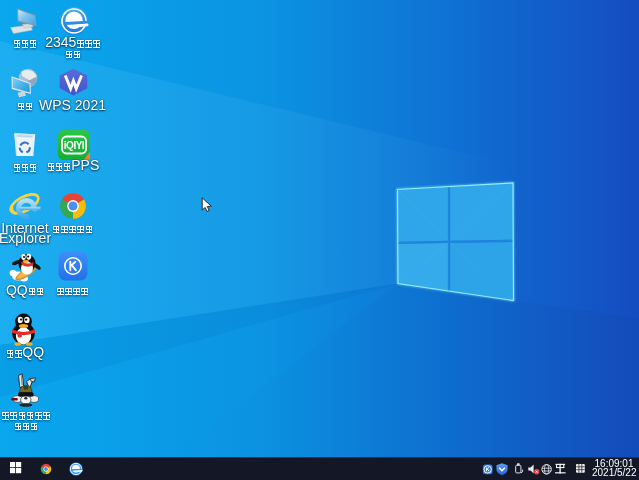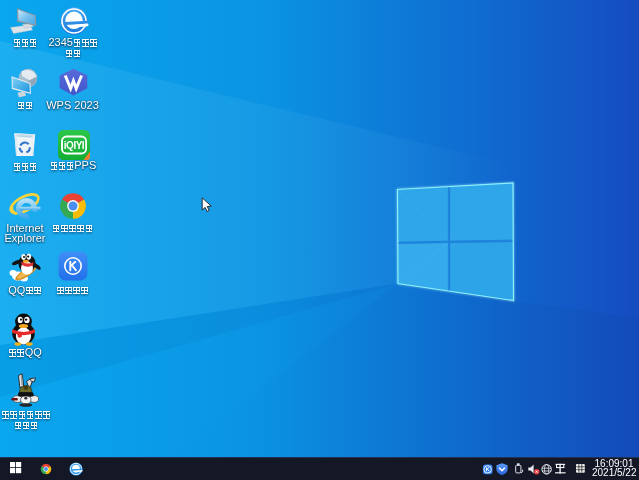--- a/index.html
+++ b/index.html
@@ -1,18 +1,18 @@
 <!DOCTYPE html>
 <html><head><meta charset="utf-8">
 <style>
 html,body{margin:0;padding:0}
 body{width:639px;height:480px;overflow:hidden;position:relative;font-family:"Liberation Sans",sans-serif;background:#0ca2e8}
 #wall{position:absolute;left:0;top:0}
 .it{position:absolute}
-.lbl{position:absolute;width:96px;text-align:center;color:#fff;font-size:11px;line-height:10.5px;text-shadow:0 1px 2px rgba(0,20,40,.85),0 0 2px rgba(0,20,40,.5);letter-spacing:0}
+.lbl{position:absolute;width:96px;text-align:center;color:#fff;font-size:14px;line-height:10.5px;text-shadow:0 1px 2px rgba(0,20,40,.85),0 0 2px rgba(0,20,40,.5);letter-spacing:0}
 .g{display:inline-block;width:6.6px;height:7.4px;margin:0 .8px;vertical-align:-7%;
 background:linear-gradient(#fff,#fff) 0 0/100% 1.1px no-repeat,
 linear-gradient(#fff,#fff) 0 3.1px/100% 1px no-repeat,
 linear-gradient(#fff,#fff) 0 100%/100% 1.1px no-repeat,
 linear-gradient(#fff,#fff) 3px 0/1.1px 100% no-repeat,
 linear-gradient(rgba(255,255,255,.85),rgba(255,255,255,.85)) 0 0/1px 4px no-repeat,
 linear-gradient(rgba(255,255,255,.85),rgba(255,255,255,.85)) 100% 1.5px/1px 4px no-repeat;
 filter:drop-shadow(0 1px 1px rgba(0,20,40,.7))}
 #bar{position:absolute;left:0;top:457px;width:639px;height:23px;background:#131726;border-top:1px solid #223055;box-sizing:border-box}
 #clock{position:absolute;top:458.5px;right:3px;width:44px;color:#fff;font-size:10px;line-height:9.5px;text-align:center}
@@ -211,21 +211,21 @@
 <ellipse cx="16.8" cy="27.8" rx="5.2" ry="4.4" fill="#f4f6f8" stroke="#333" stroke-width="0.7"></ellipse>
 <rect x="9" y="20.3" width="15.6" height="4.2" rx="1.6" fill="#101010"></rect>
 <rect x="2.3" y="26" width="6.5" height="2.4" rx="1" fill="#6e0e0e"></rect>
 <ellipse cx="16.8" cy="33" rx="6.5" ry="1.8" fill="#23262a"></ellipse>
 <ellipse cx="16.8" cy="26.2" rx="1.6" ry="1.2" fill="#2a2d30"></ellipse>
 </svg>
 
 <div class="lbl" style="left:-23px;top:37px"><span class="g"></span><span class="g"></span><span class="g"></span></div>
 <div class="lbl" style="left:25px;top:37px">2345<span class="g"></span><span class="g"></span><span class="g"></span><br><span class="g"></span><span class="g"></span></div>
 <div class="lbl" style="left:-23px;top:99.5px"><span class="g"></span><span class="g"></span></div>
-<div class="lbl" style="left:24.5px;top:99.5px">WPS 2023</div>
+<div class="lbl" style="left:24.5px;top:99.5px">WPS 2021</div>
 <div class="lbl" style="left:-23px;top:161px"><span class="g"></span><span class="g"></span><span class="g"></span></div>
 <div class="lbl" style="left:25px;top:160px"><span class="g"></span><span class="g"></span><span class="g"></span>PPS</div>
 <div class="lbl" style="left:-23px;top:222.5px">Internet<br>Explorer</div>
 <div class="lbl" style="left:24.5px;top:222.5px"><span class="g"></span><span class="g"></span><span class="g"></span><span class="g"></span><span class="g"></span></div>
 <div class="lbl" style="left:-23px;top:284.5px">QQ<span class="g"></span><span class="g"></span></div>
 <div class="lbl" style="left:24.5px;top:284.5px"><span class="g"></span><span class="g"></span><span class="g"></span><span class="g"></span></div>
 <div class="lbl" style="left:-23px;top:347px"><span class="g"></span><span class="g"></span>QQ</div>
 <div class="lbl" style="left:-22px;top:409px"><span class="g"></span><span class="g"></span><span class="g"></span><span class="g"></span><span class="g"></span><span class="g"></span><br><span class="g"></span><span class="g"></span><span class="g"></span></div>
 
 <svg class="it" style="left:201px;top:197px" width="12" height="16" viewBox="0 0 12 16">

